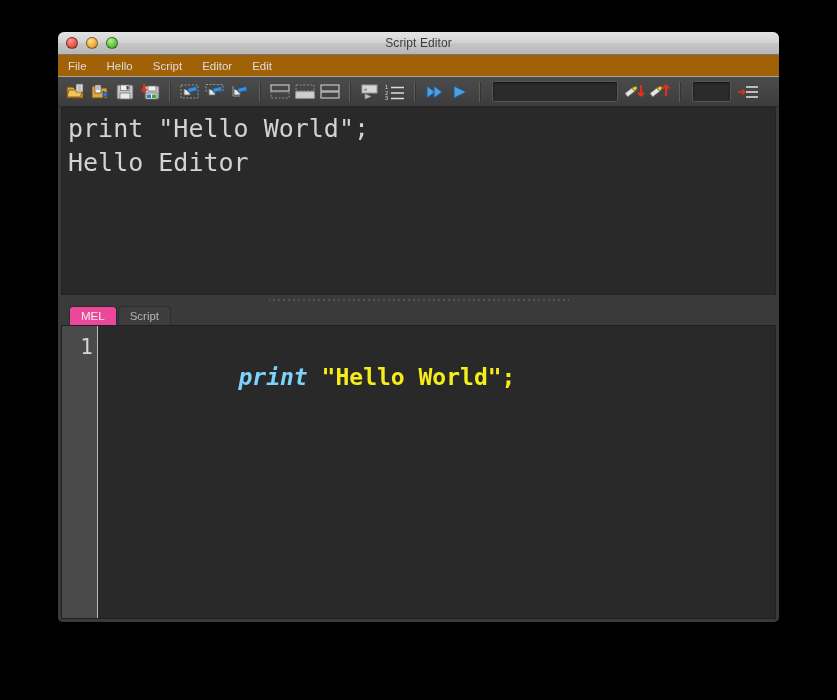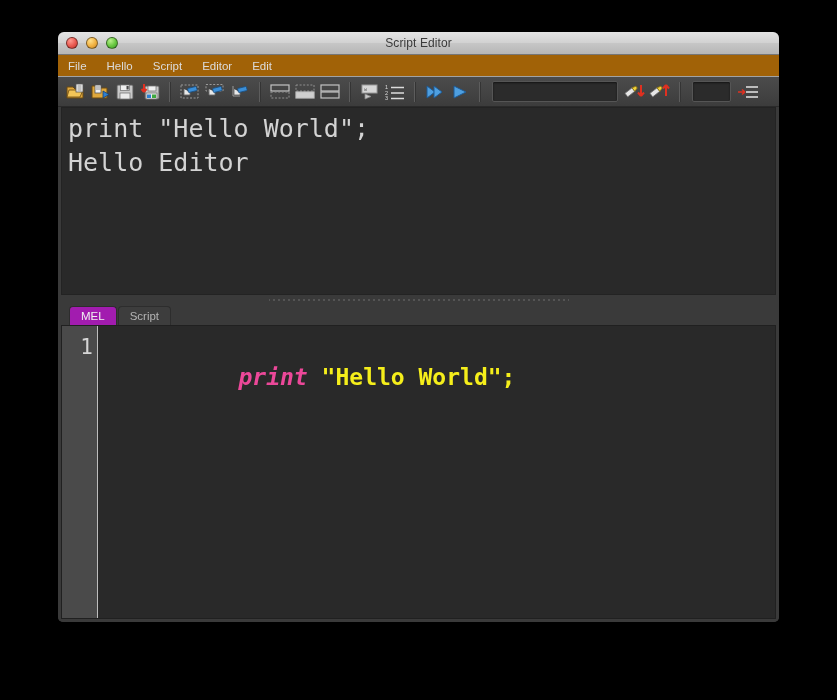--- a/index.html
+++ b/index.html
@@ -172,21 +172,21 @@
     display: flex;
     align-items: center;
     font-size: 11.5px;
     border-radius: 4px 4px 0 0;
     border: 1px solid #2d2d2d;
     border-bottom: none;
     cursor: default;
     box-sizing: border-box;
   }
   .tab.active {
-    background: #a21caf;
+    background: #ec4899;
     color: #f0f0f0;
   }
   .tab.inactive {
     background: #3d3d3d;
     color: #b4b4b4;
   }
 
   #editor-pane {
     flex: 1 1 auto;
     display: flex;
@@ -216,21 +216,21 @@
     padding: 6px 0 0 2px;
     overflow: hidden;
   }
   .code-line {
     font-family: "DejaVu Sans Mono", monospace;
     font-size: 23px;
     line-height: 30px;
     white-space: pre;
     font-weight: bold;
   }
-  .kw { color: #ec4899; font-style: italic; }
+  .kw { color: #7dd3fc; font-style: italic; }
   .str { color: #f5ee1b; }
 
   svg { display: block; }
 </style>
 </head>
 <body>
 
 <div id="window">
 
   <div id="titlebar">

